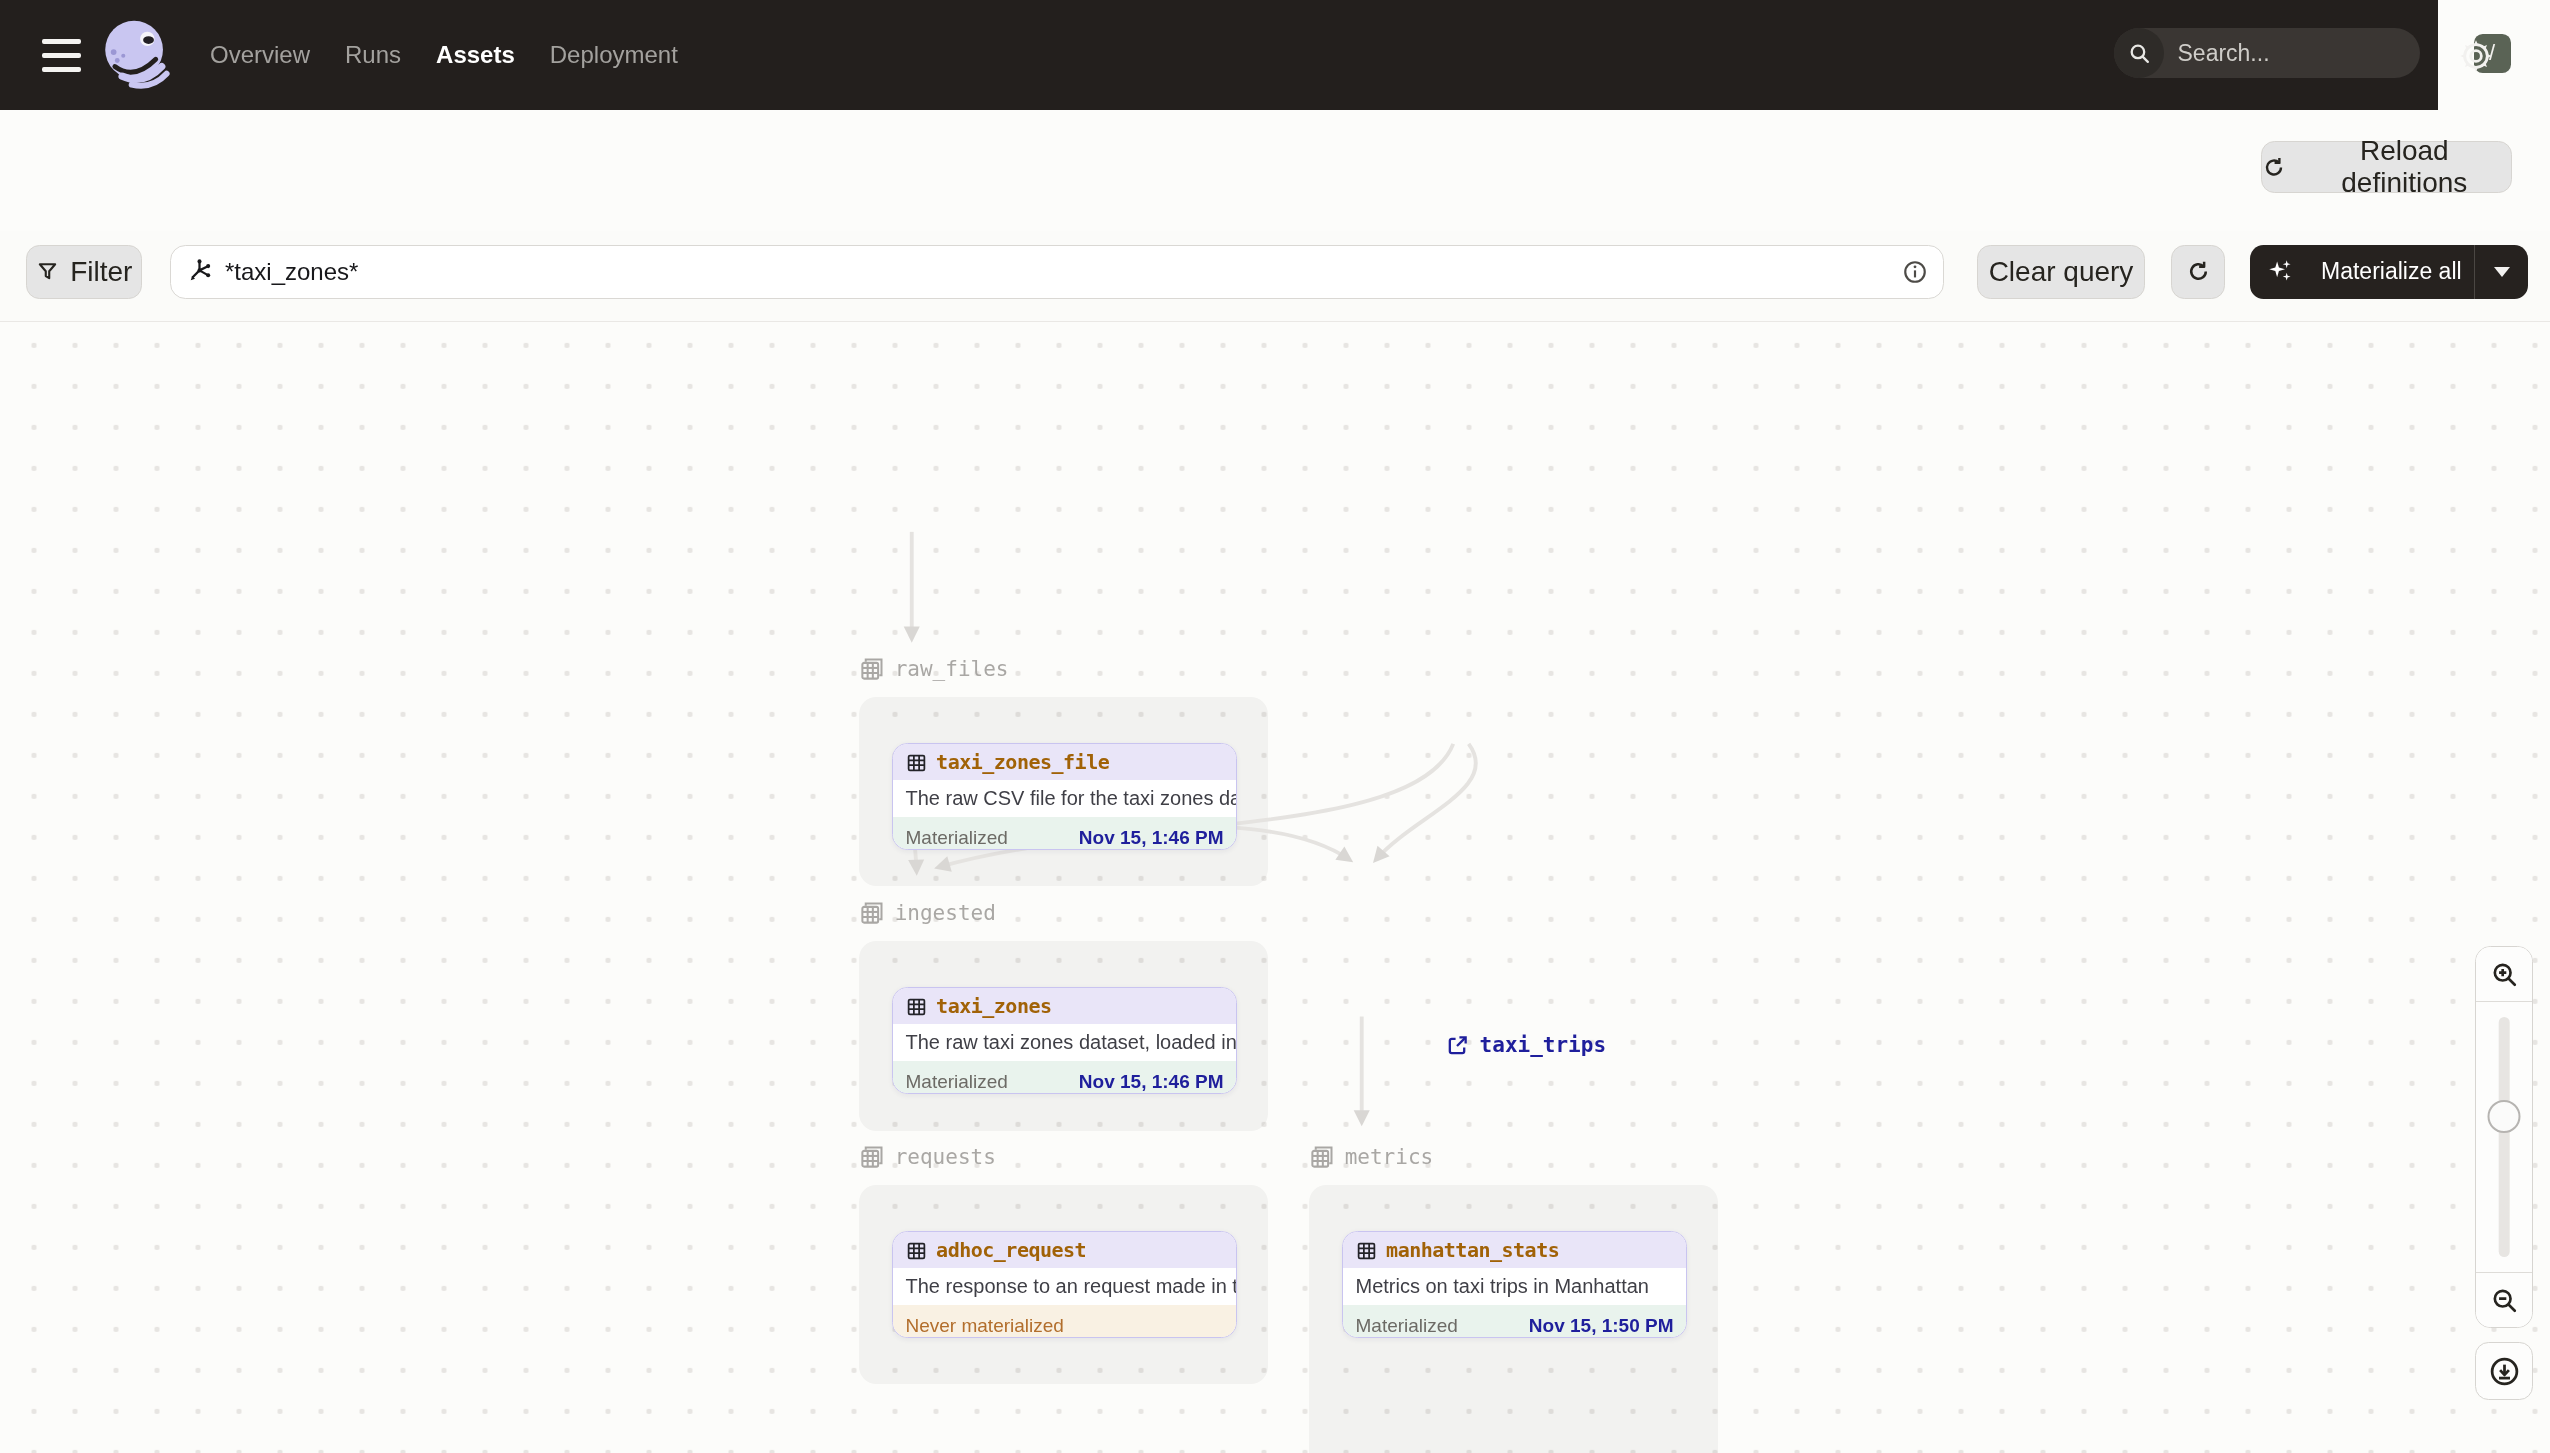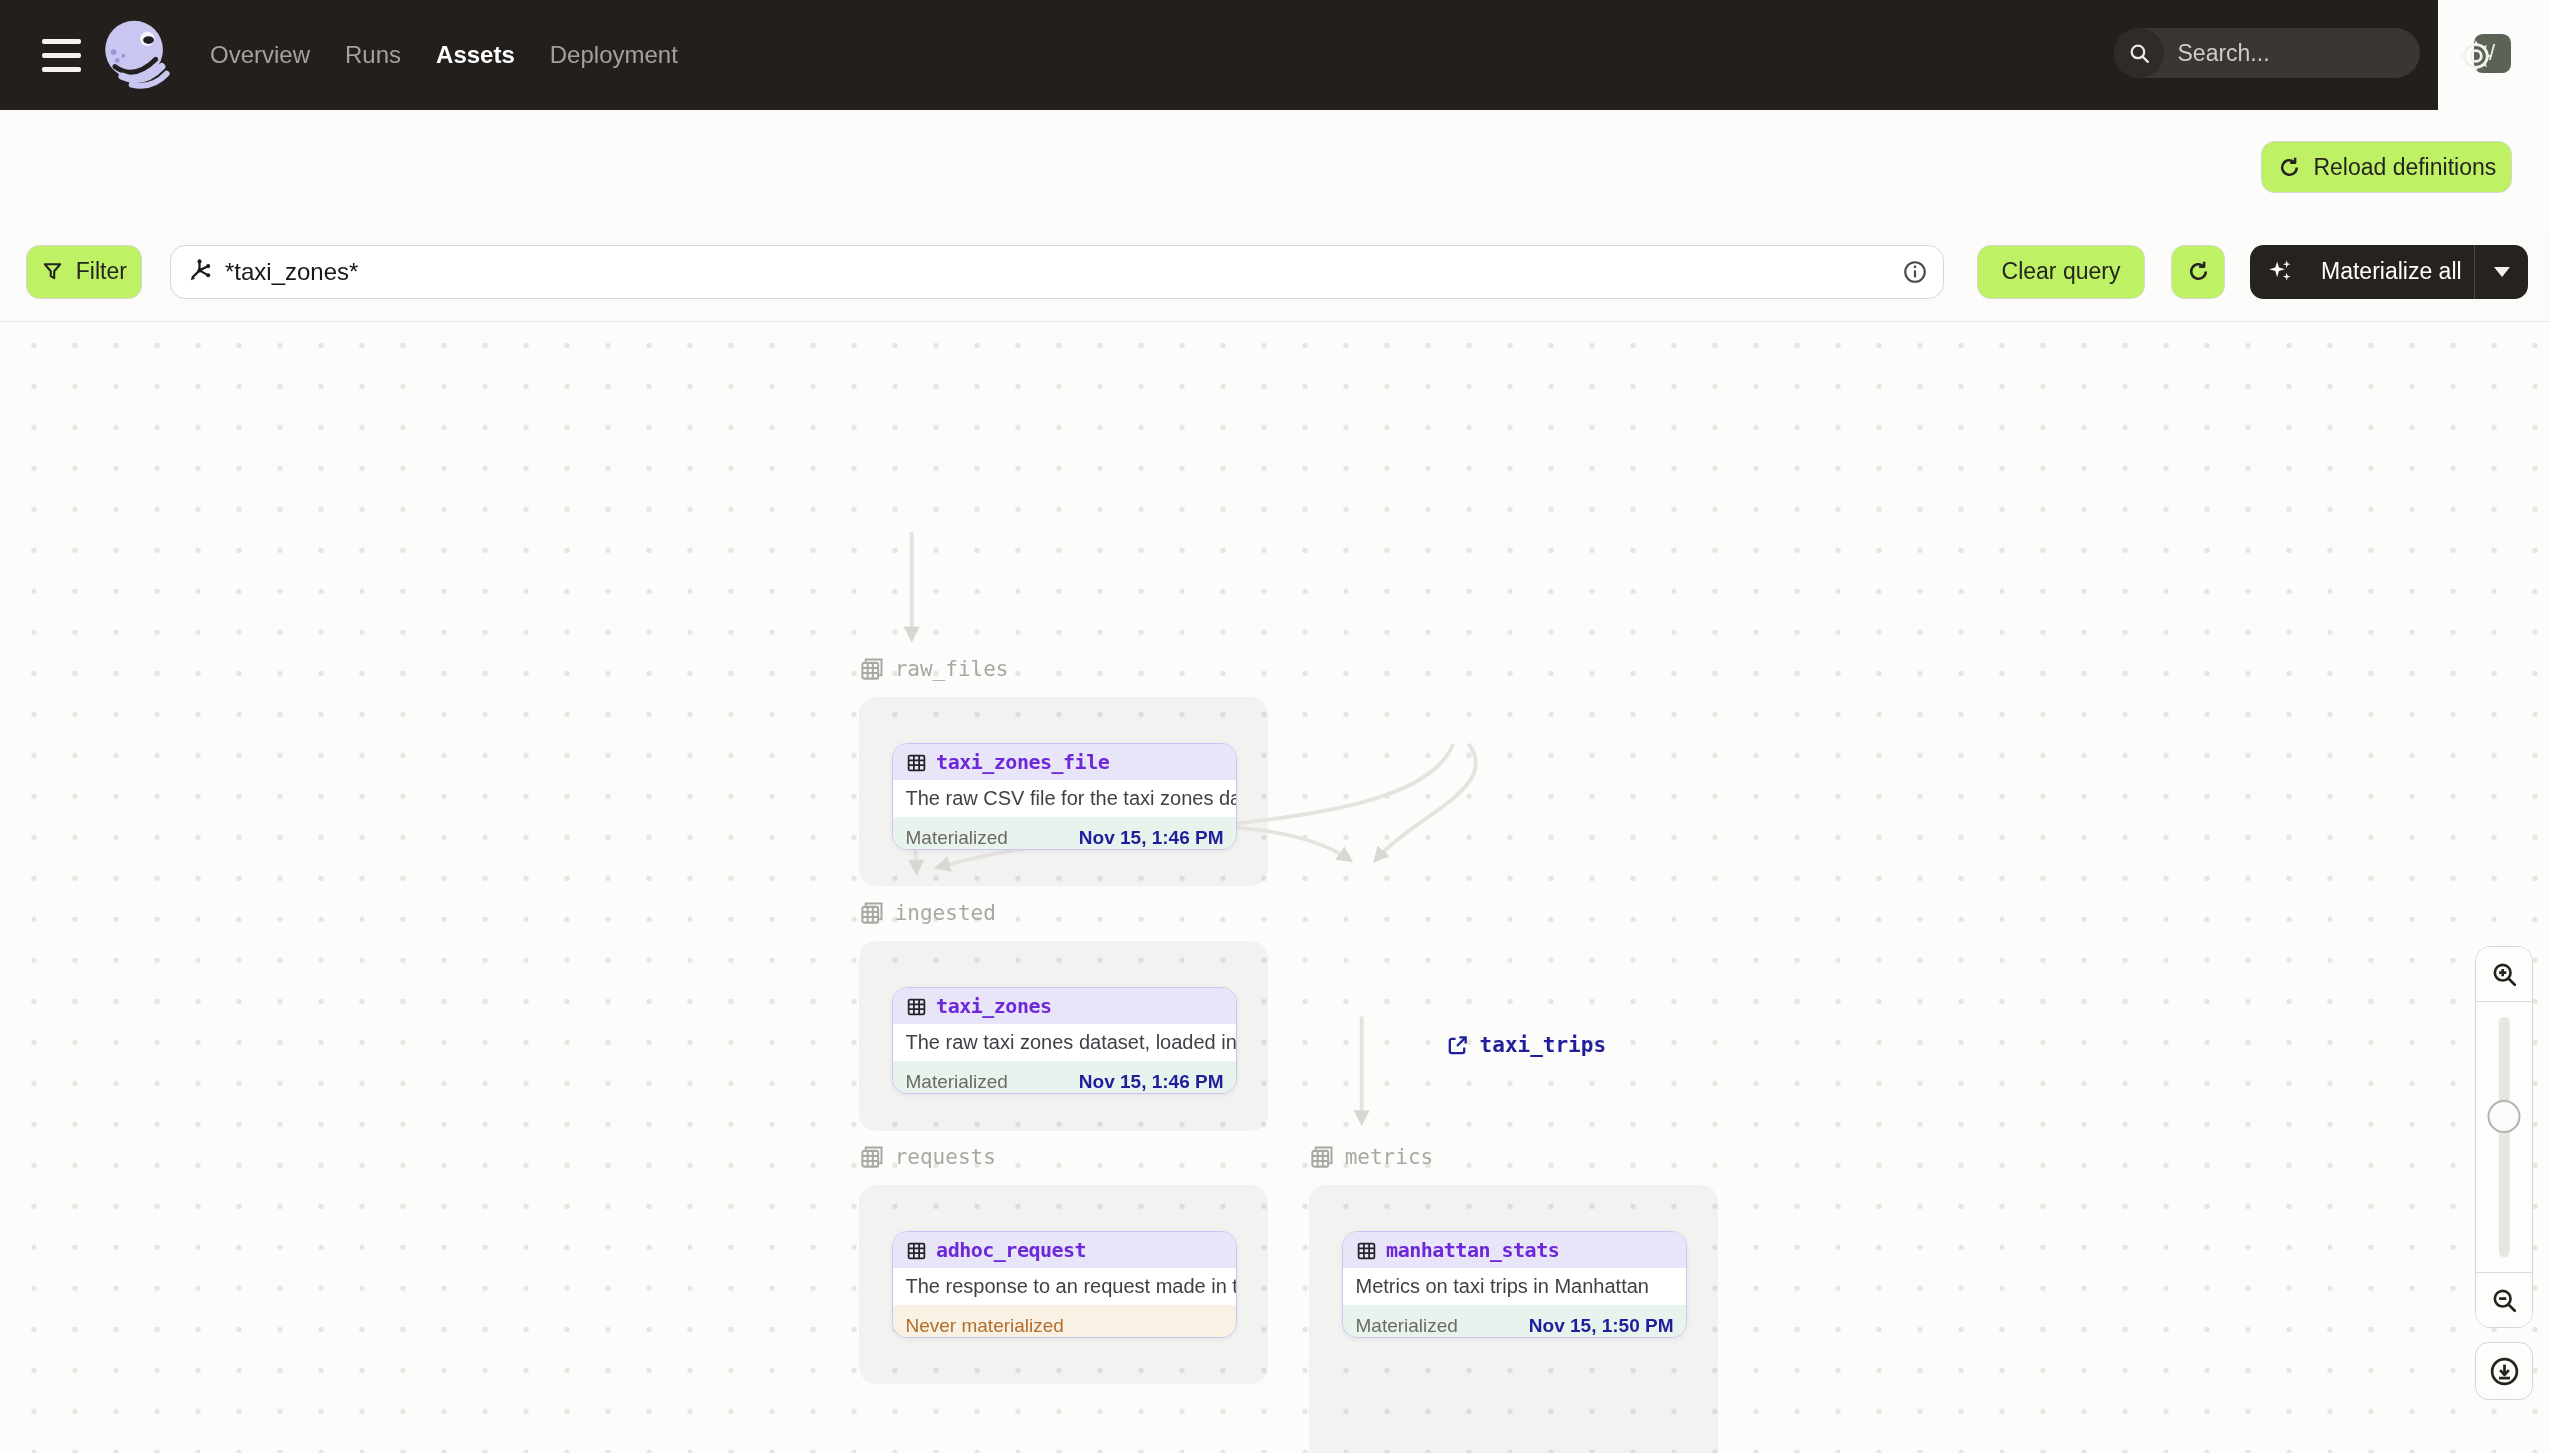--- a/index.html
+++ b/index.html
@@ -18,21 +18,21 @@
   .searchbox { position:absolute; left:2114px; top:28px; width:306px; height:50px; border-radius:25px; background:#3A3633; display:flex; align-items:center; }
   .search-icon-wrap { width:50px; height:50px; border-radius:25px; background:#2E2B28; display:flex; align-items:center; justify-content:center; flex:0 0 auto; }
   .searchbox input { flex:1; background:transparent; border:none; outline:none; color:#E8E7E4; font-size:23px; padding-left:13.5px; font-family:"Liberation Sans",sans-serif; }
   .searchbox input::placeholder { color:#CFCDC9; }
   .slash-badge { width:37px; height:39px; margin-right:9.6px; border-radius:8.7px; background:#5A6355; color:#F2F1EE; font-size:22px; display:flex; align-items:center; justify-content:center; flex:0 0 auto; }
   .gear-btn { position:absolute; left:2456px; top:36px; width:40px; height:40px; cursor:pointer; }
 
   
   .pagehead { position:absolute; left:0; top:110px; width:2550px; height:121px; background:#FAF9F7; border-bottom:1.9px solid #E7E5E2; }
   .page-title { position:absolute; left:44px; top:37px; font-size:36px; font-weight:700; color:#211F1E; letter-spacing:-0.3px; }
-  .btn { display:inline-flex; align-items:center; justify-content:center; gap:11.6px; background:#bef264; border:1.9px solid #D7D5D1; border-radius:13.5px; font-size:23px; color:#26241F; cursor:pointer; font-family:"Liberation Sans",sans-serif; }
+  .btn { display:inline-flex; align-items:center; justify-content:center; gap:11.6px; background:#e5e5e5; border:1.9px solid #D7D5D1; border-radius:13.5px; font-size:28px; color:#26241F; cursor:pointer; font-family:"Liberation Sans",sans-serif; }
   .reload-btn { position:absolute; left:2261px; top:141px; width:251px; height:52px; }
 
   
   .toolbar { position:absolute; left:0; top:231px; width:2550px; height:91px; background:#FBFBF9; border-bottom:1.9px solid #EAE8E5; }
   .filter-btn { position:absolute; left:26px; top:13.5px; width:116px; height:54px; }
   .query-wrap { position:absolute; left:170px; top:13.5px; width:1774px; height:54px; background:#FFFFFF; border:1.9px solid #DAD8D4; border-radius:15.4px; display:flex; align-items:center; padding:0 15.4px; }
   .query-wrap input { flex:1; border:none; outline:none; font-size:24px; color:#18181B; padding-left:11.6px; background:transparent; font-family:"Liberation Sans",sans-serif; }
   .clear-btn { position:absolute; left:1977px; top:13.5px; width:168px; height:54px; }
   .refresh-btn { position:absolute; left:2171px; top:13.5px; width:54px; height:54px; }
   .materialize-btn { position:absolute; left:2250px; top:13.5px; width:278px; height:54px; background:#26221F; border-radius:13.5px; display:flex; align-items:center; color:#FFFFFF; cursor:pointer; }
@@ -42,21 +42,21 @@
 
   
   .canvas { position:absolute; left:0; top:322px; width:2550px; height:1132px; background-color:#FCFCFA;
     background-image:radial-gradient(circle, #E7E5E2 2.6px, transparent 3px); background-size:41px 41px; background-position:13.5px 2.9px; }
 
   .group-rect { position:absolute; border-radius:17.3px; background:rgba(33,29,27,0.045); }
   .group-label { position:absolute; display:flex; align-items:center; gap:8.7px; font-family:"DejaVu Sans Mono",monospace; font-size:21px; color:#A9A7A4; }
 
   .asset-node { position:absolute; width:345px; background:#FFFFFF; border:1.9px solid #C9C4F0; border-radius:15.4px; overflow:hidden; box-shadow:0 1.9px 4.8px rgba(40,35,80,0.06); cursor:pointer; }
   .node-header { height:36px; background:#E9E5F8; display:flex; align-items:center; gap:9.6px; padding:0 12.5px; }
-  .node-name { font-family:"DejaVu Sans Mono",monospace; font-size:20px; font-weight:700; color:#6d28d9; letter-spacing:-0.5px; }
+  .node-name { font-family:"DejaVu Sans Mono",monospace; font-size:20px; font-weight:700; color:#a16207; letter-spacing:-0.5px; }
   .node-desc { height:37px; display:flex; align-items:center; padding:0 12.5px; font-size:20px; color:#3F3F46; white-space:nowrap; overflow:hidden; }
   .node-footer { height:32px; display:flex; align-items:flex-end; justify-content:space-between; padding:0 12.5px; font-size:19px; }
   .node-footer.green { background:#E9F3ED; }
   .node-footer.cream { background:#F9F1E3; }
   .status-label { color:#6C6A65; }
   .node-footer.cream .status-label { color:#B26E2C; }
   .status-time { color:#1F1F9C; font-weight:700; }
 
   .external-asset { position:absolute; display:flex; align-items:center; gap:10.6px; font-family:"DejaVu Sans Mono",monospace; font-size:21px; font-weight:700; color:#1F1F9C; cursor:pointer; }
 

